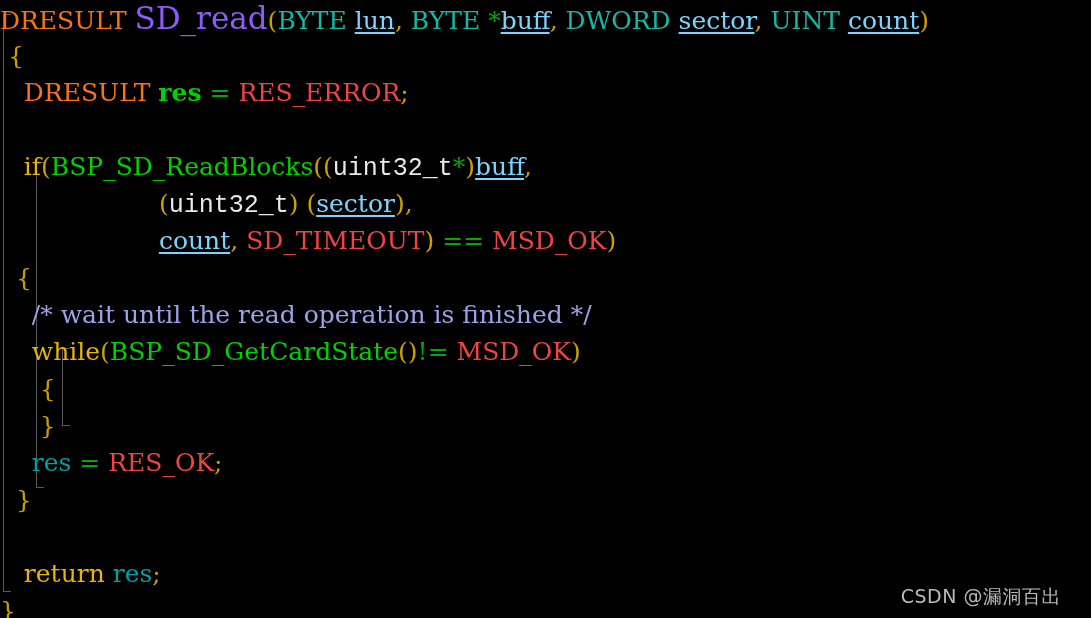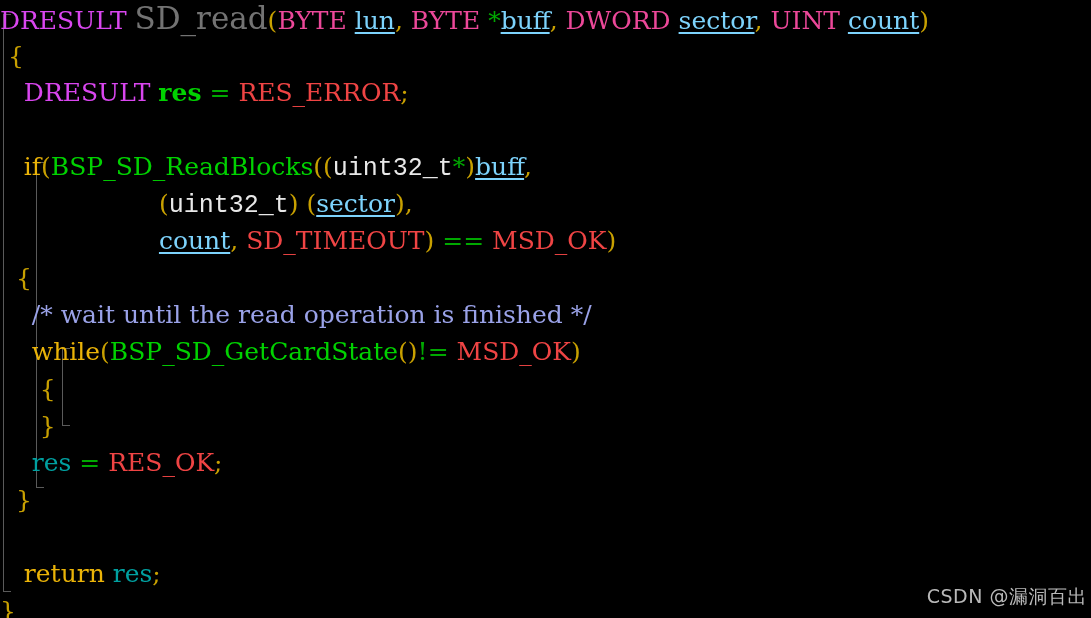--- a/index.html
+++ b/index.html
@@ -29,24 +29,24 @@
     line-height: 37px;
     white-space: pre;
     letter-spacing: 0px;
   }
   .line {
     height: 37px;
     white-space: pre;
     color: #d8d8d8;
   }
   
-  .t-type      { color: #ec4899; }          
-  .t-typebright{ color: #d946ef; }          
+  .t-type      { color: #14b8a6; }          
+  .t-typebright{ color: #f97316; }          
   .t-fn        { color: #00d200; margin-top: 11px; }          
-  .t-defname   { color: #737373; font-size: 31px; font-family: "DejaVu Serif","Liberation Serif",serif; }
+  .t-defname   { color: #8b5cf6; font-size: 31px; font-family: "DejaVu Serif","Liberation Serif",serif; }
   .t-kw        { color: #eab308; }          
   .t-punct     { color: #c8a000; }          
   .t-var       { color: #7dd3fc; text-decoration: underline; text-decoration-style: solid; text-underline-offset: 3px; }
   .t-varplain  { color: #00a0a0; }          
   .t-varbold   { color: #00d200; font-weight: bold; }  
   .t-const     { color: #ef4444; }          
   .t-op        { color: #00a800; }          
   .t-prim      { color: #e8e8e8; font-family: Liberation Mono, monospace; }          
   .t-comment   { color: #9aa2e8; margin-top: 39px; }
 
@@ -61,21 +61,21 @@
     position: absolute;
     left: 0;
     width: 7px;
     border-top: 1px solid #5a5a5a;
   }
   .fold::before { top: 0; }
   .fold::after  { bottom: 0; }
 
   .watermark {
     position: absolute;
-    right: 4px;
+    right: 30px;
     bottom: 8px;
     color: #c9c9c9;
     font-family: "DejaVu Sans", "Liberation Sans", sans-serif;
     font-size: 19px;
     letter-spacing: 0.5px;
     opacity: 0.92;
   }
 </style>
 </head>
 <body>

